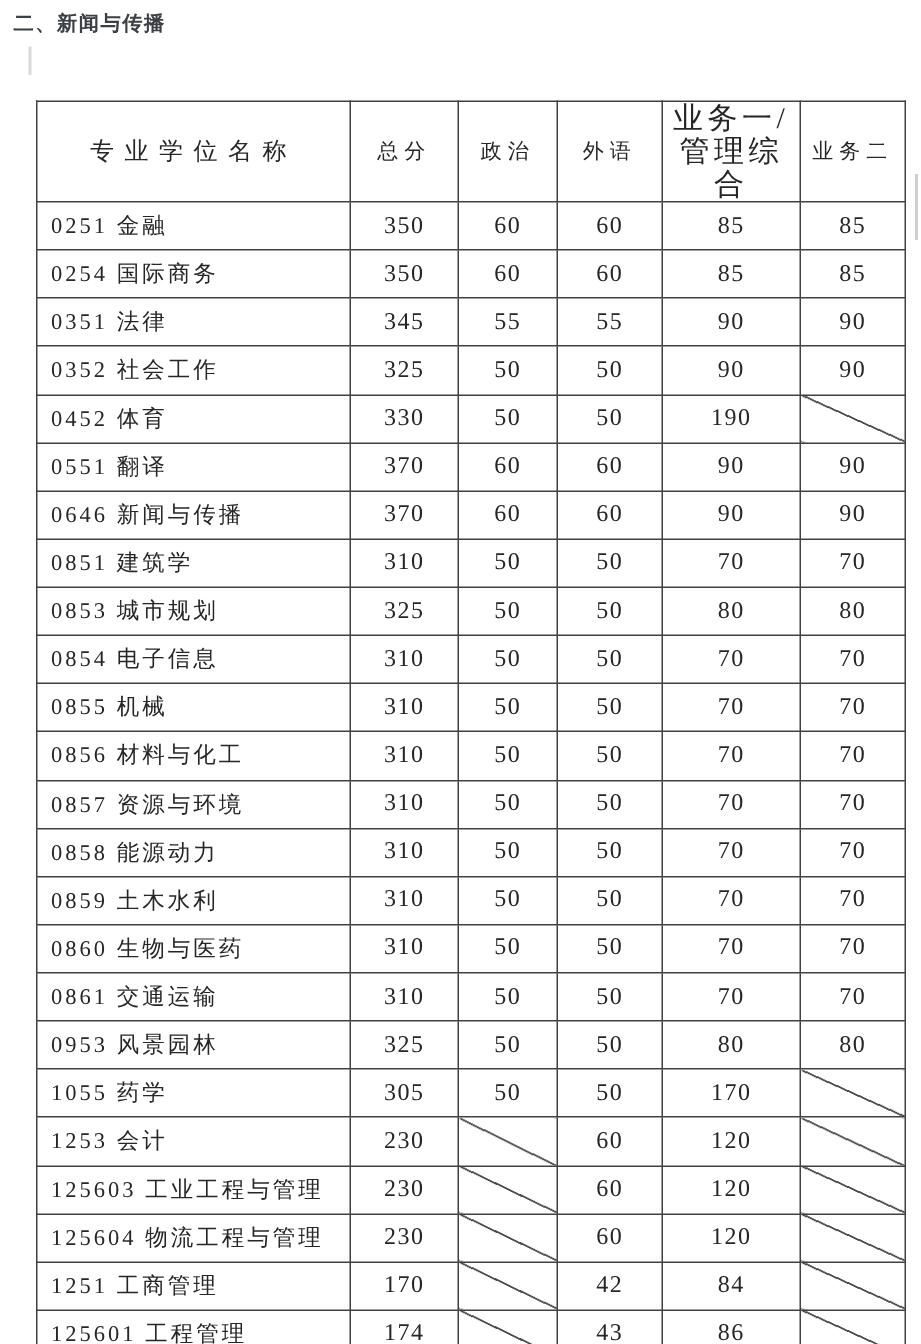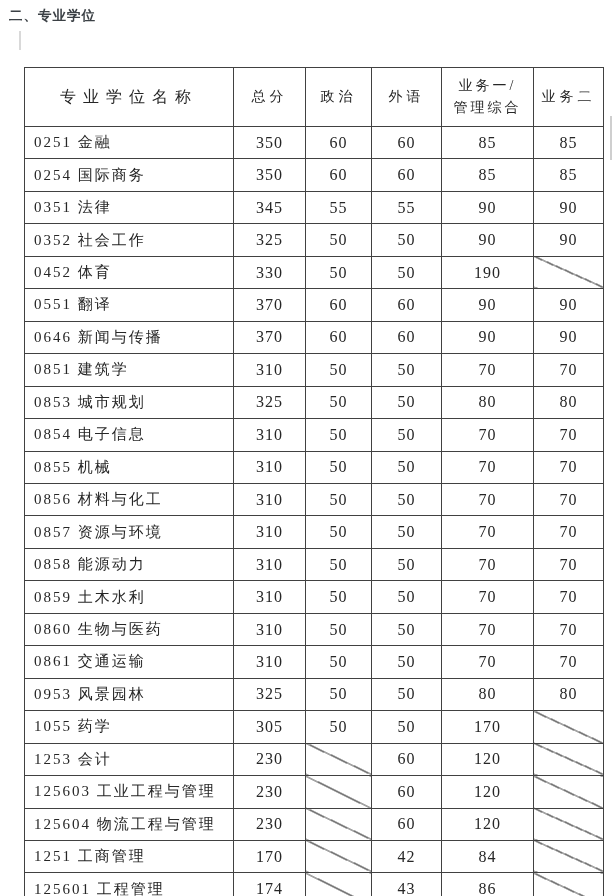--- a/index.html
+++ b/index.html
@@ -20,21 +20,21 @@
   .score-table th, .score-table td{
     border:1px solid #414141;
     text-align:center; vertical-align:middle;
     font-weight:normal;
     overflow:hidden;
   }
   .score-table thead tr{ height:59px; }
 
   th.h-name{ font-size:16px; letter-spacing:7px; }
   th.h-small{ font-size:14px; letter-spacing:4px; }
-  th.h-b1 span{ display:block; line-height:22px; font-size:14px; letter-spacing:3px; }
+  th.h-b1 span{ display:block; line-height:22px; font-size:20px; letter-spacing:3px; }
 
   td.cell-name{
     text-align:left; padding-left:9px;
     font-size:15px; letter-spacing:2px;
     white-space:nowrap;
   }
   td.cell-num{ font-size:16px; letter-spacing:1px; }
 
   td.slash{
     background-image:linear-gradient(to top right,
@@ -44,21 +44,21 @@
       transparent calc(50% + 0.6px));
   }
 
   .artifact{ position:absolute; background:#d9d9d9; }
   .artifact.a1{ left:19px; top:31px; width:2px; height:19px; }
   .artifact.a2{ left:610px; top:116px; width:2px; height:44px; background:#cfcfcf; }
 </style>
 </head>
 <body>
 
-<div class="section-title">二、专业学位</div>
+<div class="section-title">二、新闻与传播</div>
 
 <table class="score-table">
   <colgroup>
     <col style="width:209px">
     <col style="width:72px">
     <col style="width:66px">
     <col style="width:70px">
     <col style="width:92px">
     <col style="width:70px">
   </colgroup>

